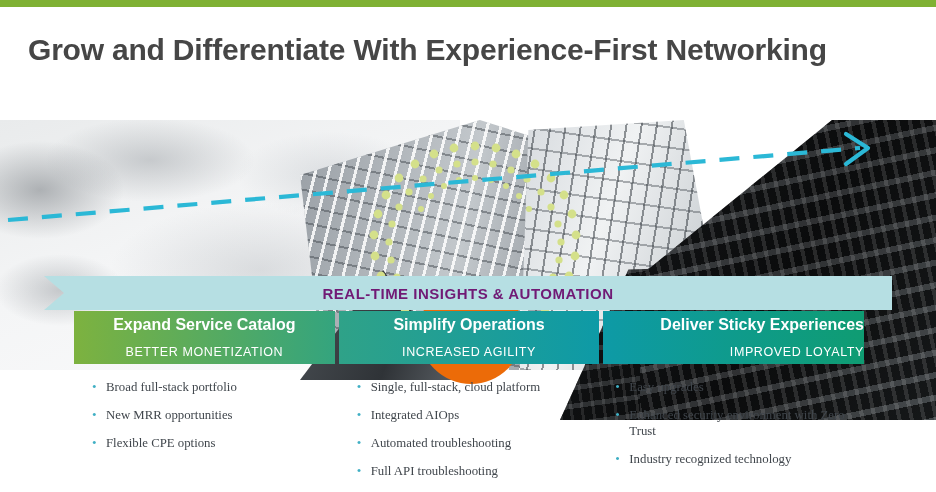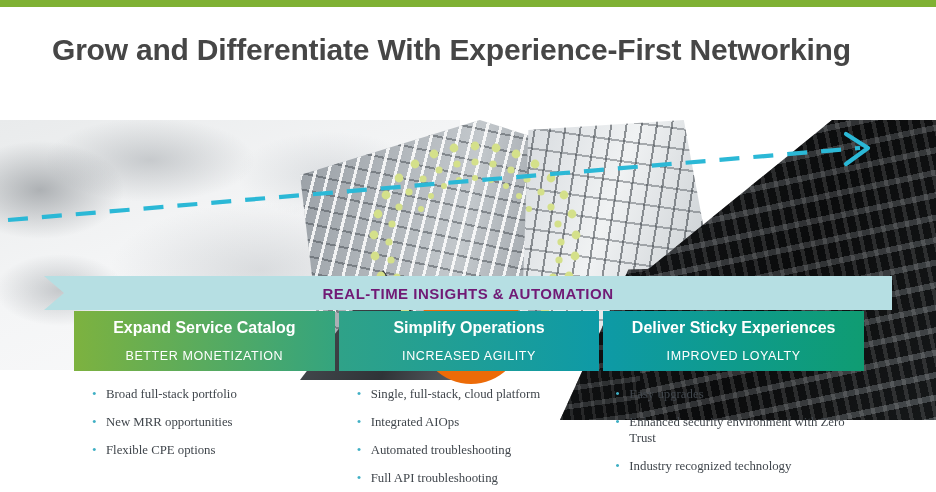--- a/index.html
+++ b/index.html
@@ -23,21 +23,21 @@
   .top-bar {
     position: absolute;
     left: 0; top: 0;
     width: 936px; height: 7px;
     background: #7FB134;
   }
 
   
   .title {
     position: absolute;
-    left: 52px; top: 33px;
+    left: 28px; top: 33px;
     width: 860px;
     font-size: 30px;
     font-weight: bold;
     color: #464646;
     letter-spacing: -0.2px;
     white-space: nowrap;
   }
 
   
   .hero {
@@ -180,30 +180,30 @@
   .cols {
     position: absolute;
     left: 74px; top: 311px;
     width: 790px;
     display: flex;
     gap: 4px;
   }
   .col { width: 262px; }
 
   .col-head {
-    height: 60px;
+    height: 53px;
     display: flex;
     flex-direction: column;
     align-items: center;
     justify-content: center;
     color: #ffffff;
   }
   .col-head.c1 { background: linear-gradient(90deg, #7DB23F 0%, #34A47E 100%); }
   .col-head.c2 { background: linear-gradient(90deg, #2FA288 0%, #0E9AA6 100%); }
-  .col-head.c3 { background: linear-gradient(90deg, #0E9AA6 0%, #0F9C72 100%); }
+  .col-head.c3 { background: linear-gradient(90deg, #0E9AA6 0%, #0F9C72 100%); align-items: flex-end; }
 
   .col-title {
     font-size: 16px;
     font-weight: bold;
     line-height: 1.1;
     white-space: nowrap;
   }
   .col-sub {
     font-size: 12.5px;
     letter-spacing: 0.6px;

